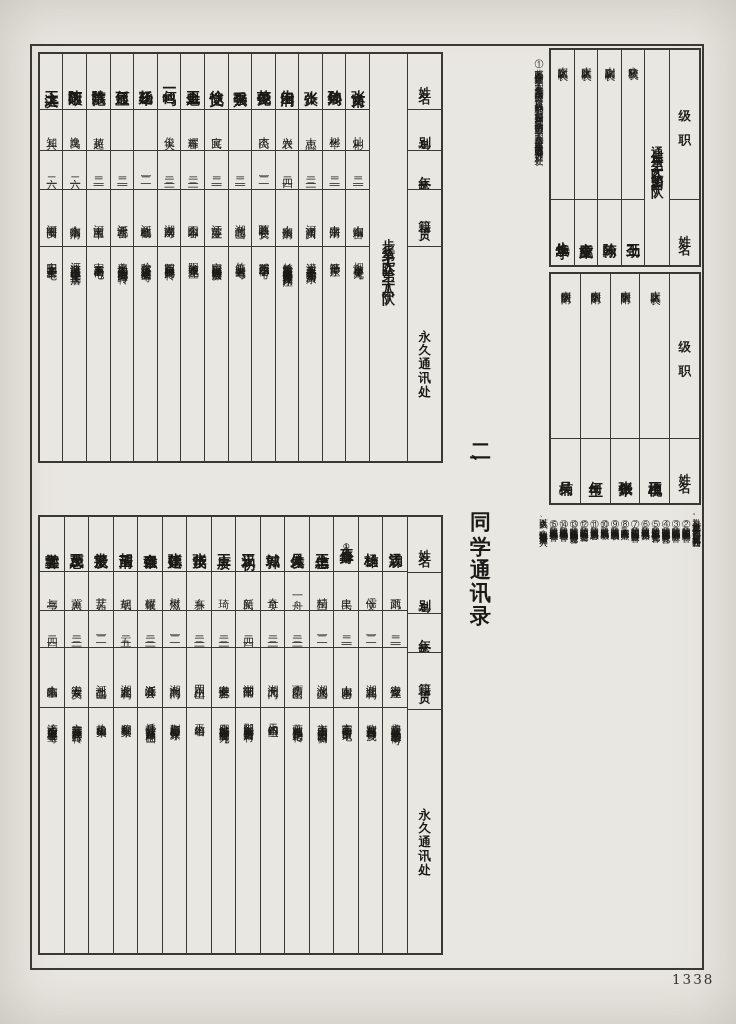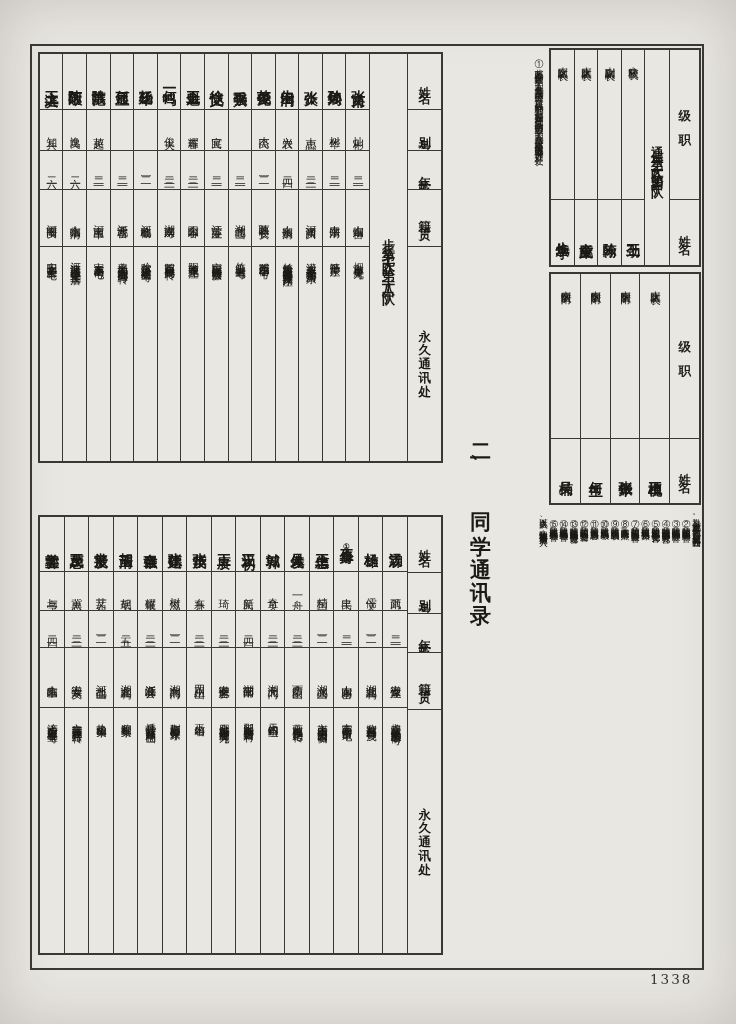--- a/index.html
+++ b/index.html
@@ -84,21 +84,21 @@
     writing-mode:vertical-rl;font-size:9px;line-height:17px;letter-spacing:1px;
     overflow:hidden;
   }
   .notes-block{
     position:absolute;left:536px;top:512px;width:166px;height:442px;
     writing-mode:vertical-rl;overflow:hidden;
   }
   .fn{display:block;font-size:8.5px;line-height:10.2px;letter-spacing:.5px;}
   
   .pageno{
-    position:absolute;left:650px;top:971px;
+    position:absolute;left:672px;top:971px;
     font-family:"DejaVu Serif","Liberation Serif",serif;
     font-size:13.5px;letter-spacing:2px;color:#35332e;
   }
 </style>
 </head>
 <body>
 
 <div class="page">
   <div class="frame"></div>
 

